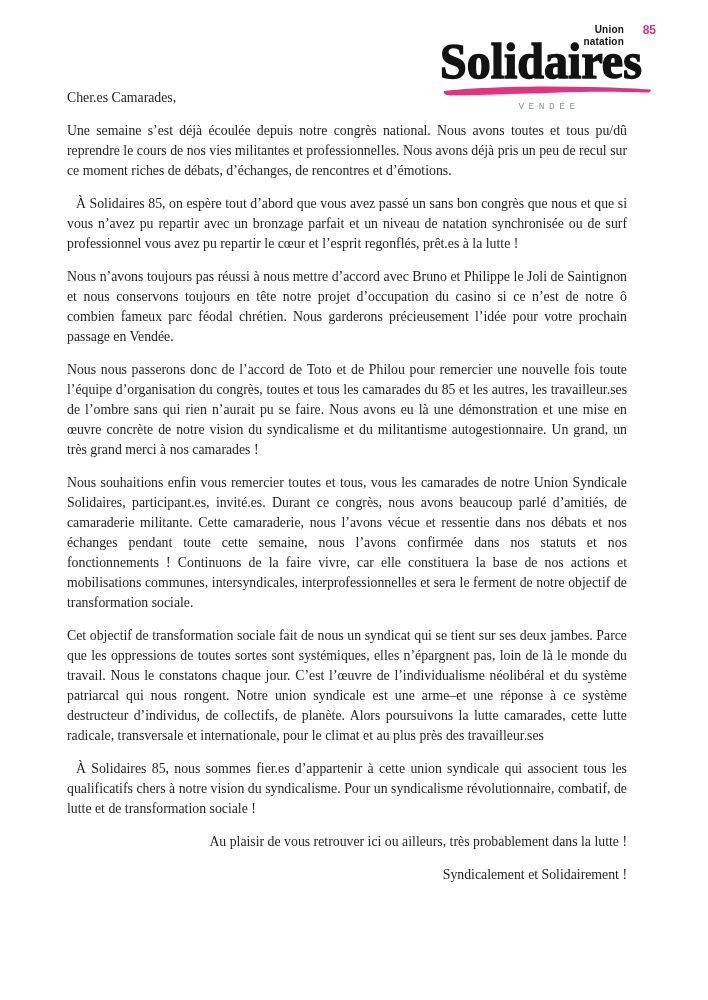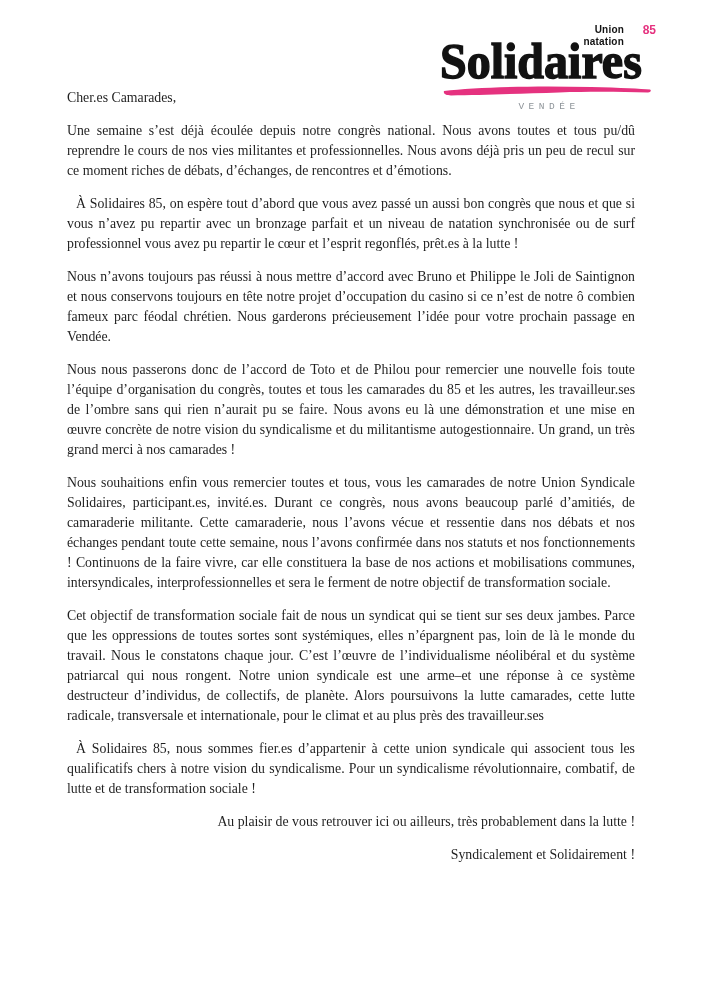--- a/index.html
+++ b/index.html
@@ -91,21 +91,21 @@
   .letter {
     position: absolute;
     left: 67px;
     top: 88px;
     width: 576px;
     font-size: 13.8px;
     line-height: 20px;
     color: var(--text-color);
     text-align: justify;
   }
-  .letter p { margin: 0 8px 13px 0; }
+  .letter p { margin: 0 16px 13px 0; }
   .letter p.p-indent { text-indent: 9px; }
   .letter p.greeting { text-align: left; }
   .letter p.single { text-align: right; }
   .letter p.pre-gap { margin-top: 7px; }
 </style>
 </head>
 <body>
 
 <div class="page">
 
@@ -122,21 +122,21 @@
                C 180 7.6, 150 7.4, 118 8.4
                C 80 9.6, 40 11, 10 11.4
                C 5 11.4, 2 9.6, 3 7 Z" fill="var(--accent)"></path>
     </svg>
     <div class="region">VENDÉE</div>
   </div>
 
   <div class="letter">
     <p class="greeting">Cher.es Camarades,</p>
     <p>Une semaine s’est déjà écoulée depuis notre congrès national. Nous avons toutes et tous pu/dû reprendre le cours de nos vies militantes et professionnelles. Nous avons déjà pris un peu de recul sur ce moment riches de débats, d’échanges, de rencontres et d’émotions.</p>
-    <p class="p-indent">À Solidaires 85, on espère tout d’abord que vous avez passé un aussi bon congrès que nous et que si vous n’avez pu repartir avec un bronzage parfait et un niveau de natation synchronisée ou de surf professionnel vous avez pu repartir le cœur et l’esprit regonflés, prêt.es à la lutte !</p>
+    <p class="p-indent">À Solidaires 85, on espère tout d’abord que vous avez passé un sans bon congrès que nous et que si vous n’avez pu repartir avec un bronzage parfait et un niveau de natation synchronisée ou de surf professionnel vous avez pu repartir le cœur et l’esprit regonflés, prêt.es à la lutte !</p>
     <p>Nous n’avons toujours pas réussi à nous mettre d’accord avec Bruno et Philippe le Joli de Saintignon et nous conservons toujours en tête notre projet d’occupation du casino si ce n’est de notre ô combien fameux parc féodal chrétien. Nous garderons précieusement l’idée pour votre prochain passage en Vendée.</p>
     <p>Nous nous passerons donc de l’accord de Toto et de Philou pour remercier une nouvelle fois toute l’équipe d’organisation du congrès, toutes et tous les camarades du 85 et les autres, les travailleur.ses de l’ombre sans qui rien n’aurait pu se faire. Nous avons eu là une démonstration et une mise en œuvre concrète de notre vision du syndicalisme et du militantisme autogestionnaire. Un grand, un très grand merci à nos camarades !</p>
     <p>Nous souhaitions enfin vous remercier toutes et tous, vous les camarades de notre Union Syndicale Solidaires, participant.es, invité.es. Durant ce congrès, nous avons beaucoup parlé d’amitiés, de camaraderie militante. Cette camaraderie, nous l’avons vécue et ressentie dans nos débats et nos échanges pendant toute cette semaine, nous l’avons confirmée dans nos statuts et nos fonctionnements ! Continuons de la faire vivre, car elle constituera la base de nos actions et mobilisations communes, intersyndicales, interprofessionnelles et sera le ferment de notre objectif de transformation sociale.</p>
     <p>Cet objectif de transformation sociale fait de nous un syndicat qui se tient sur ses deux jambes. Parce que les oppressions de toutes sortes sont systémiques, elles n’épargnent pas, loin de là le monde du travail. Nous le constatons chaque jour. C’est l’œuvre de l’individualisme néolibéral et du système patriarcal qui nous rongent. Notre union syndicale est une arme–et une réponse à ce système destructeur d’individus, de collectifs, de planète. Alors poursuivons la lutte camarades, cette lutte radicale, transversale et internationale, pour le climat et au plus près des travailleur.ses</p>
     <p class="p-indent pre-gap">À Solidaires 85, nous sommes fier.es d’appartenir à cette union syndicale qui associent tous les qualificatifs chers à notre vision du syndicalisme. Pour un syndicalisme révolutionnaire, combatif, de lutte et de transformation sociale !</p>
     <p class="single">Au plaisir de vous retrouver ici ou ailleurs, très probablement dans la lutte !</p>
     <p class="single">Syndicalement et Solidairement !</p>
   </div>
 
 </div>

